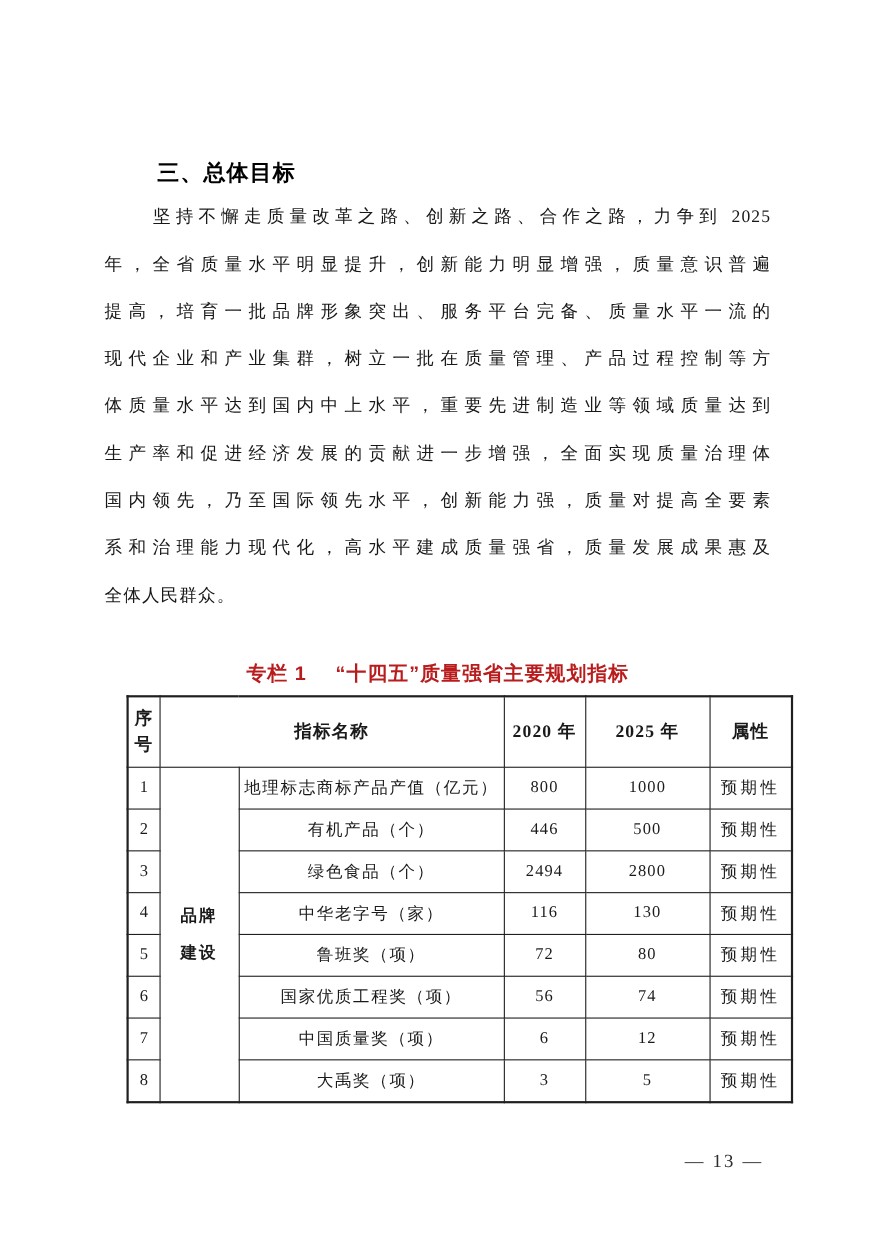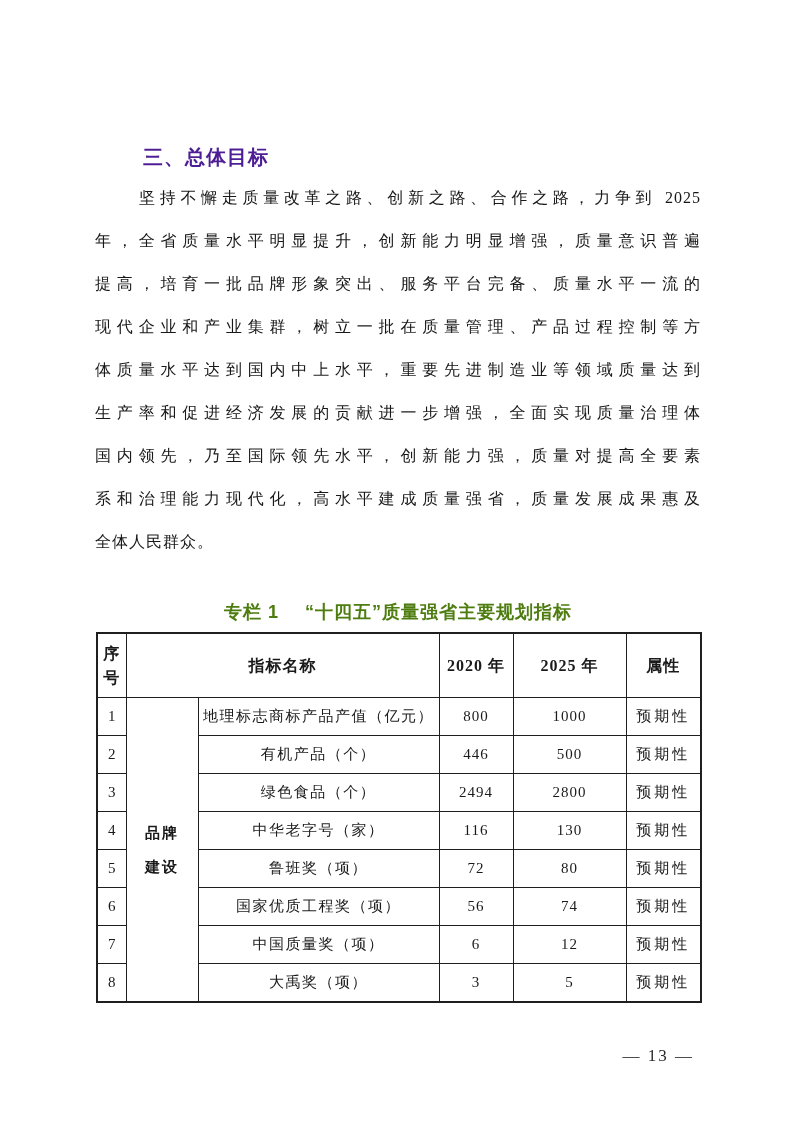--- a/index.html
+++ b/index.html
@@ -9,55 +9,55 @@
     margin:0 auto;
     background:#ffffff;
     color:#141414;
     font-family:"Liberation Serif","DejaVu Serif",serif;
     overflow:hidden;
   }
   .heading {
     position:absolute; left:143px; top:144px;
     font-family:"Liberation Sans","DejaVu Sans",sans-serif;
     font-weight:700; font-size:20px; letter-spacing:1px;
-    color:#4c1d95;
+    color:#000000;
   }
   .para {
     position:absolute; left:95px; top:176px; width:606px;
     font-size:16px; line-height:43px; letter-spacing:1px;
     color:#181818;
   }
   .para .line {
     text-align:justify;
     text-align-last:justify;
     white-space:normal;
   }
   .para .line.first { text-indent:44px; }
   .para .line.last  { text-align-last:left; }
   .panel-title {
     position:absolute; left:95px; top:600px; width:606px;
     text-align:center;
     font-family:"Liberation Sans","DejaVu Sans",sans-serif;
     font-weight:700; font-size:18px; letter-spacing:1px;
-    color:#4d7c0f;
+    color:#b91c1c;
   }
   table.spec {
     position:absolute; left:96px; top:632px;
     width:604px;
     border-collapse:collapse;
     table-layout:fixed;
   }
   table.spec td, table.spec th {
     border:1px solid #1f1f1f;
     text-align:center; vertical-align:middle;
     padding:0 2px;
     font-weight:normal;
     color:#1a1a1a;
   }
-  table.spec { border:2px solid #1f1f1f; }
+  table.spec { border:2px solid #1f1f1f;margin-left:19px; }
   tr.head th {
     height:63px;
     font-weight:700; font-size:16px;
     letter-spacing:1px;
     line-height:24px;
   }
   tr.body td { height:37px; font-size:15px; }
   td.no-cell   { font-size:16px; letter-spacing:0; }
   td.name-cell { letter-spacing:1.5px; }
   td.num-cell  { font-size:16px; letter-spacing:1px; }

